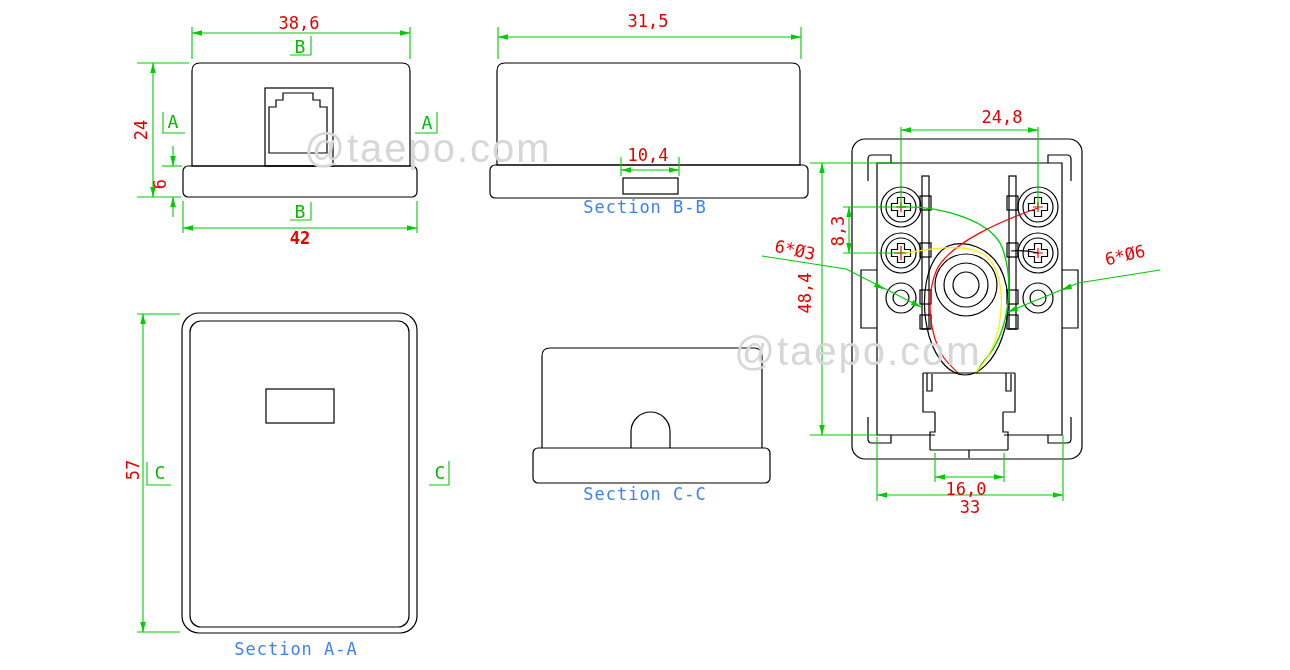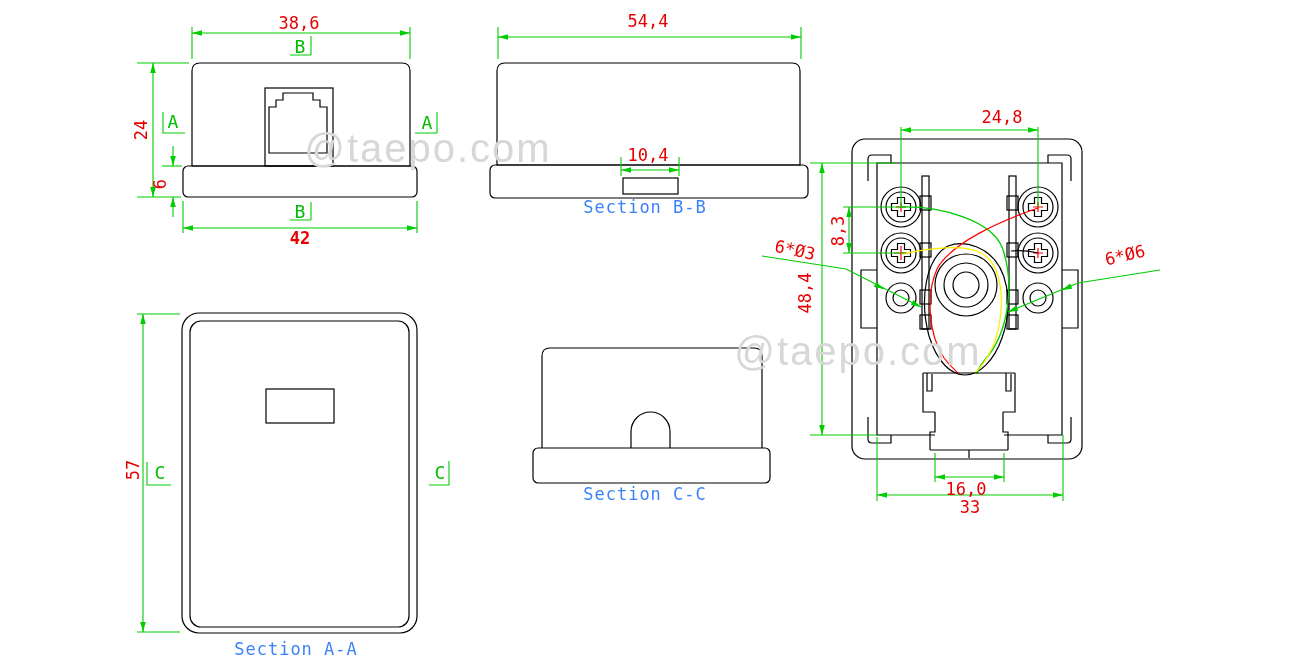--- a/index.html
+++ b/index.html
@@ -196,21 +196,21 @@
 
   <div class="lbl dim" style="left:299px; top:23px;text-align:right;">38,6</div>
   <div class="lbl gmark" style="left:300px; top:46px;">B</div>
   <div class="lbl dim rotCCW" style="left:141px; top:130px;">24</div>
   <div class="lbl gmark" style="left:173px; top:121px;">A</div>
   <div class="lbl gmark" style="left:427px; top:122px;">A</div>
   <div class="lbl dim rotCCW" style="left:160px; top:184px;">6</div>
   <div class="lbl gmark" style="left:300px; top:211px;">B</div>
   <div class="lbl dim" style="left:300px; top:238px;font-weight:bold;">42</div>
 
-  <div class="lbl dim" style="left:648px; top:21px;">54,4</div>
+  <div class="lbl dim" style="left:648px; top:21px;">31,5</div>
   <div class="lbl dim" style="left:648px; top:155px;">10,4</div>
   <div class="lbl gtext" style="left:645px; top:207px;">Section B-B</div>
 
   <div class="lbl dim" style="left:969px; top:117px;margin-left:33px;">24,8</div>
   <div class="lbl dim rotCCW" style="left:838px; top:231px;">8,3</div>
   <div class="lbl dim rotCCW" style="left:805px; top:293px;">48,4</div>
   <div class="lbl dim rotD3" style="left:795px; top:250px;">6*Ø3</div>
   <div class="lbl dim rotD6" style="left:1125px; top:255px;">6*Ø6</div>
   <div class="lbl dim" style="left:966px; top:489px;">16,0</div>
   <div class="lbl dim" style="left:970px; top:507px;">33</div>

